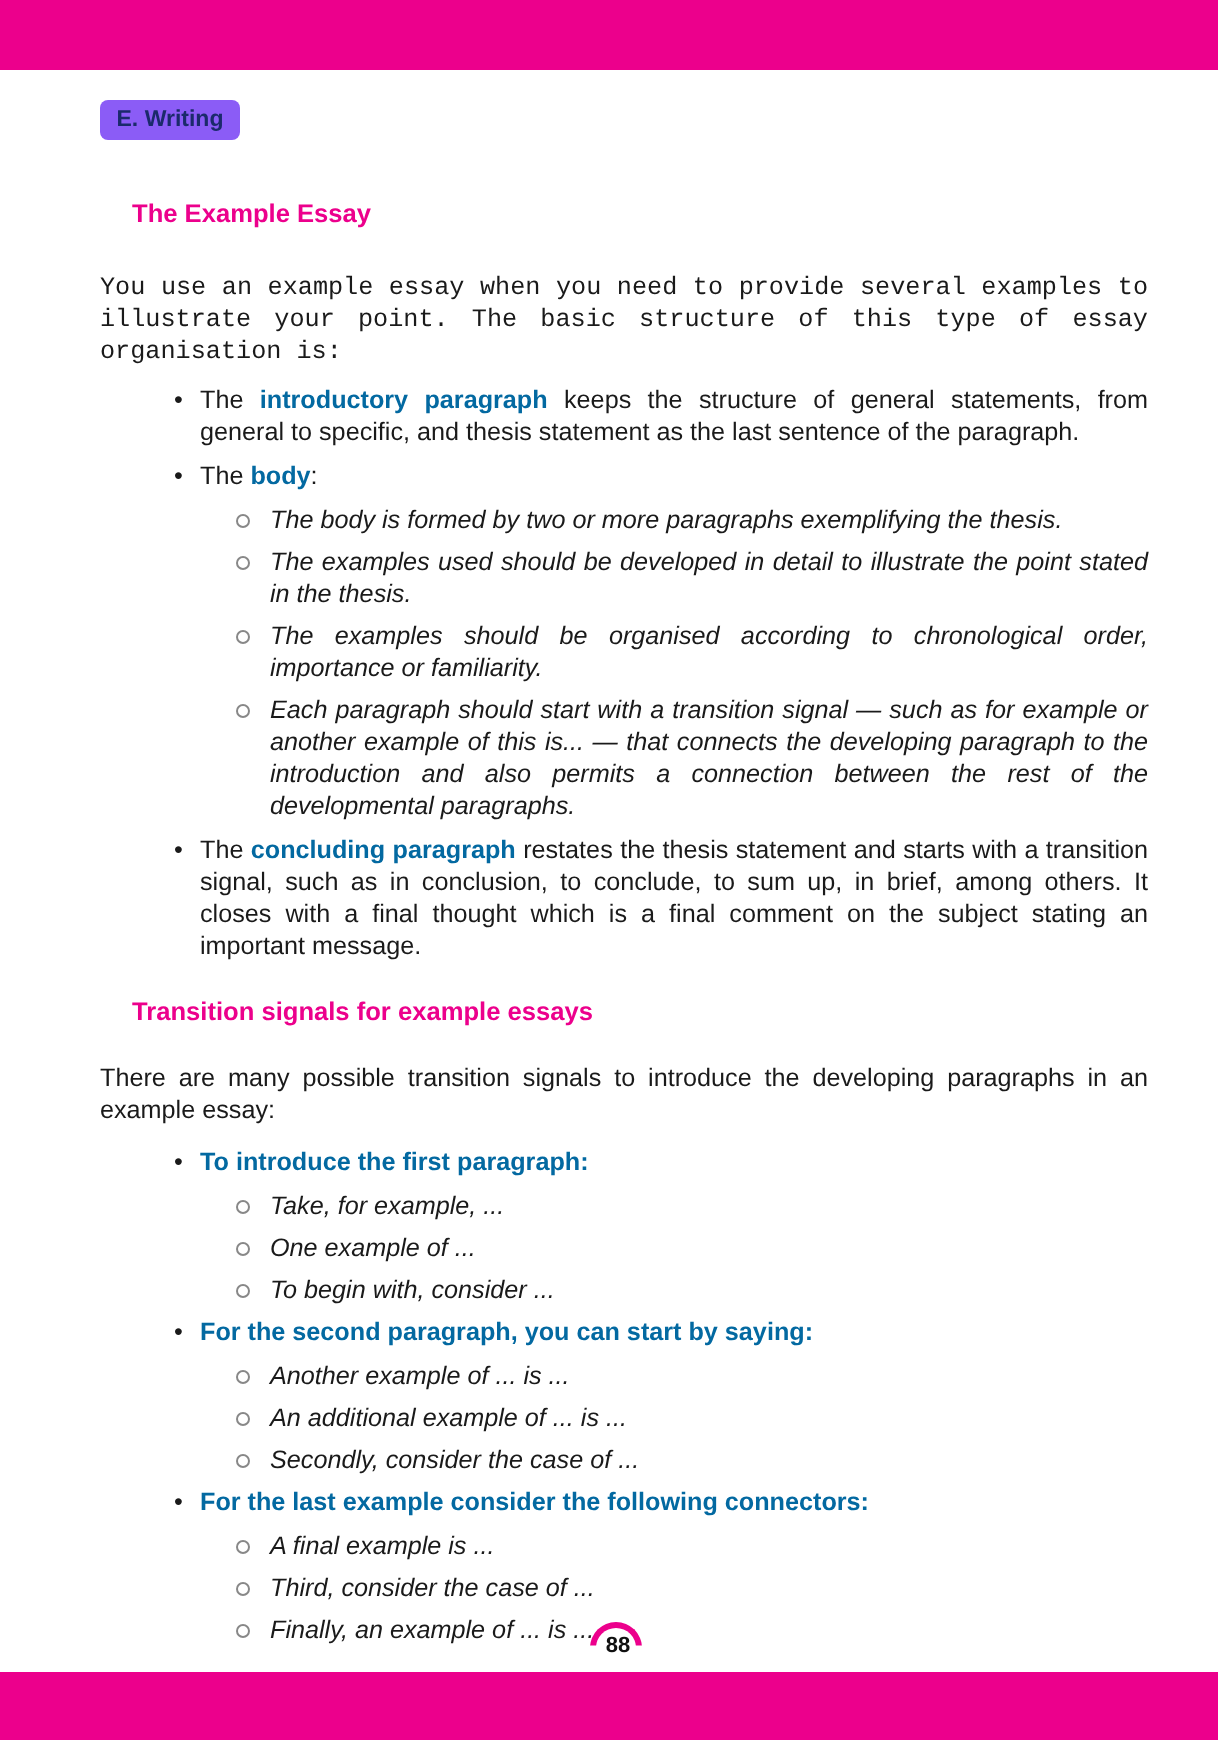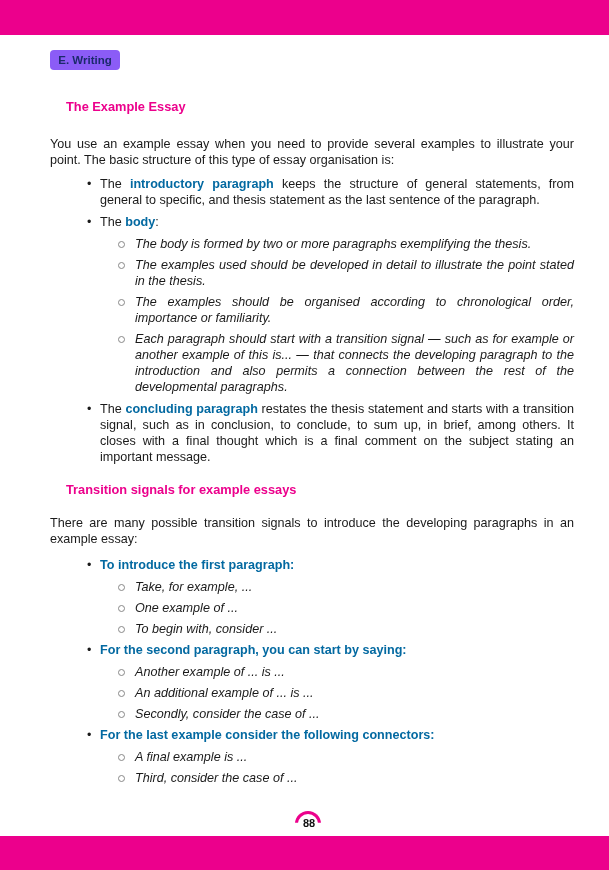--- a/index.html
+++ b/index.html
@@ -12,21 +12,21 @@
               border:3px solid #ec008c; border-bottom-color:transparent; border-left-color:#ec008c; border-right-color:#ec008c;
               box-sizing:border-box; clip-path: inset(0 0 55% 0); }
   .page-num { position:absolute; left:0; top:6px; width:34px; font-size:11px; font-weight:bold; color:#111; text-align:center; }
 
   .badge { position:absolute; left:50px; top:50px; width:70px; height:20px; background:#8b5cf6; border-radius:4px;
            color:#1b2a6b; font-size:11.5px; font-weight:bold; line-height:20px; text-align:center; }
   .content { position:absolute; left:50px; top:82px; width:524px; font-size:12.6px; line-height:16px; }
   h2 { margin:16px; color:#ec008c; font-size:12.8px; font-weight:bold; line-height:18px; }
   .pink { color:#0369a1; font-weight:bold; }
   p { margin:0; text-align:justify; }
-  .para1 { margin-top:20px; }
+  .para1 { margin-top:20px;font-family:Liberation Mono, monospace; }
   ul.lvl1 { list-style:none; margin:8px 0 0 0; padding:0; }
   ul.lvl1 > li { position:relative; padding-left:50px; margin-bottom:6px; text-align:justify; }
   ul.lvl1 > li > .dot { position:absolute; left:37px; top:0; }
   ul.lvl2 { list-style:none; margin:6px 0 0 0; padding:0; }
   ul.lvl2 > li { position:relative; padding-left:35px; margin-bottom:5px; text-align:justify;font-style:italic; }
   ul.lvl2 > li > .ring { position:absolute; left:18px; top:5px; width:5px; height:5px; border:1px solid #888;
                           border-radius:50%; }
   .section2 { margin-top:10px; }
   .section2 ul.lvl1 { margin-top:10px; }
   .section2 ul.lvl1 > li { margin-bottom:4px; }
@@ -84,20 +84,21 @@
           <li><span class="ring"></span><span>An additional example of ... is ...</span></li>
           <li><span class="ring"></span><span>Secondly, consider the case of ...</span></li>
         </ul>
       </li>
       <li>
         <span class="dot">•</span>
         <span class="pink">For the last example consider the following connectors:</span>
         <ul class="lvl2">
           <li><span class="ring"></span><span>A final example is ...</span></li>
           <li><span class="ring"></span><span>Third, consider the case of ...</span></li>
+          <li><span class="ring"></span><span>Finally, an example of ... is ...</span></li>
         </ul>
       </li>
     </ul>
   </div>
 </div>
 
 <div class="page-num-wrap">
   <div class="page-arc"></div>
   <div class="page-num">88</div>
 </div>

